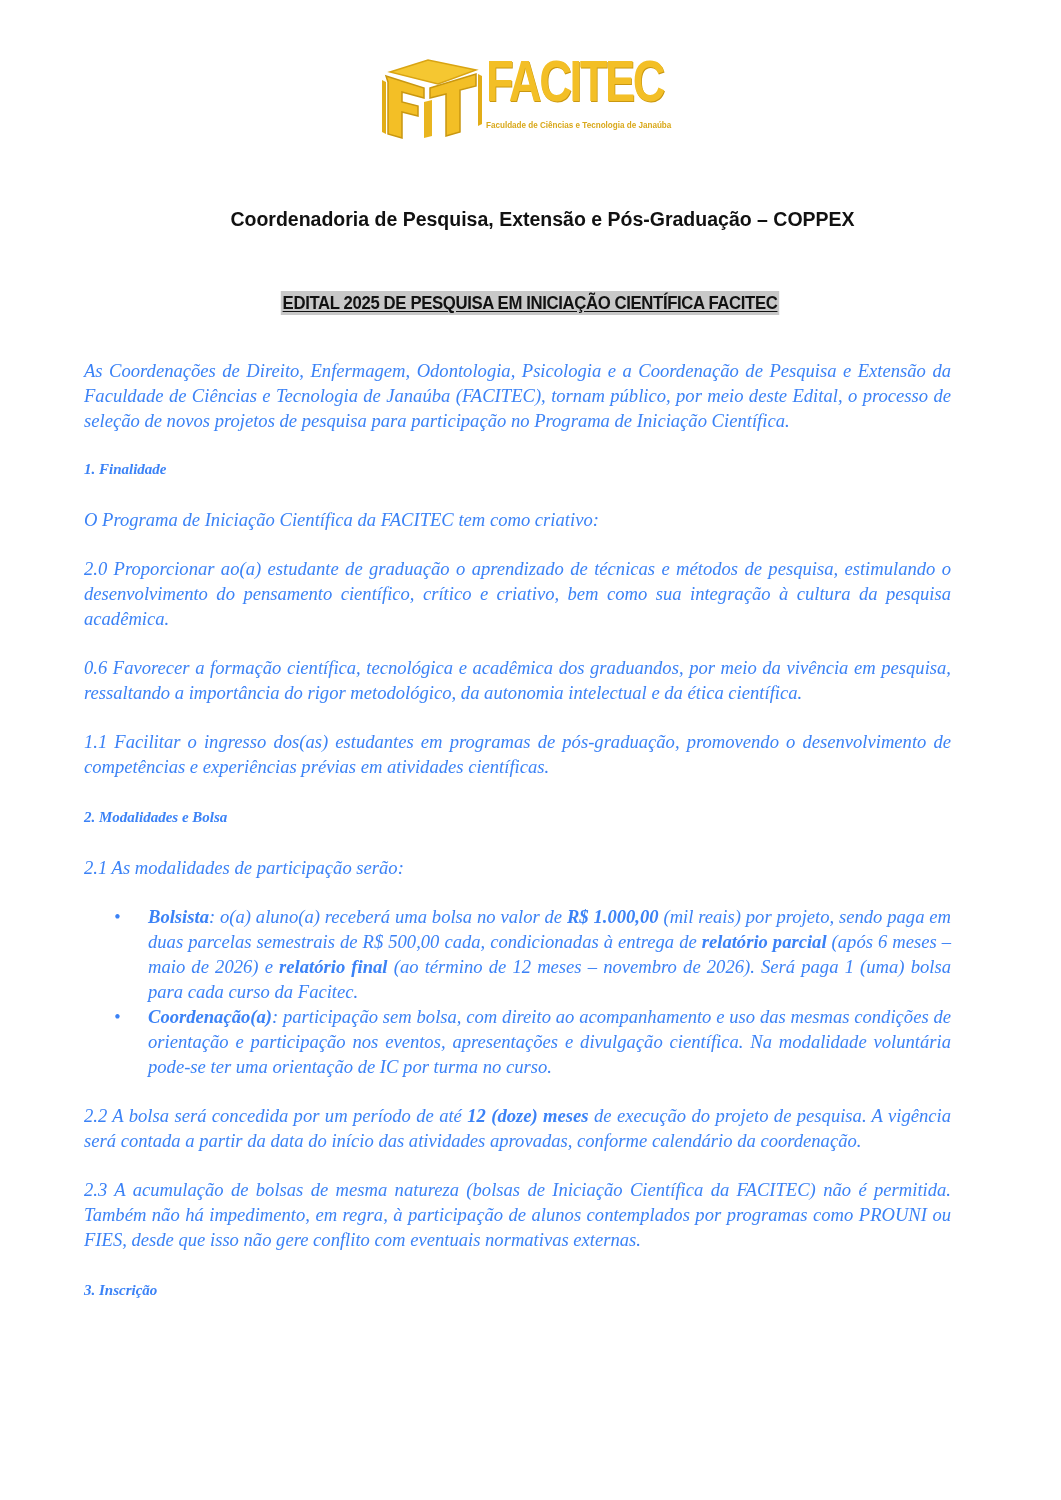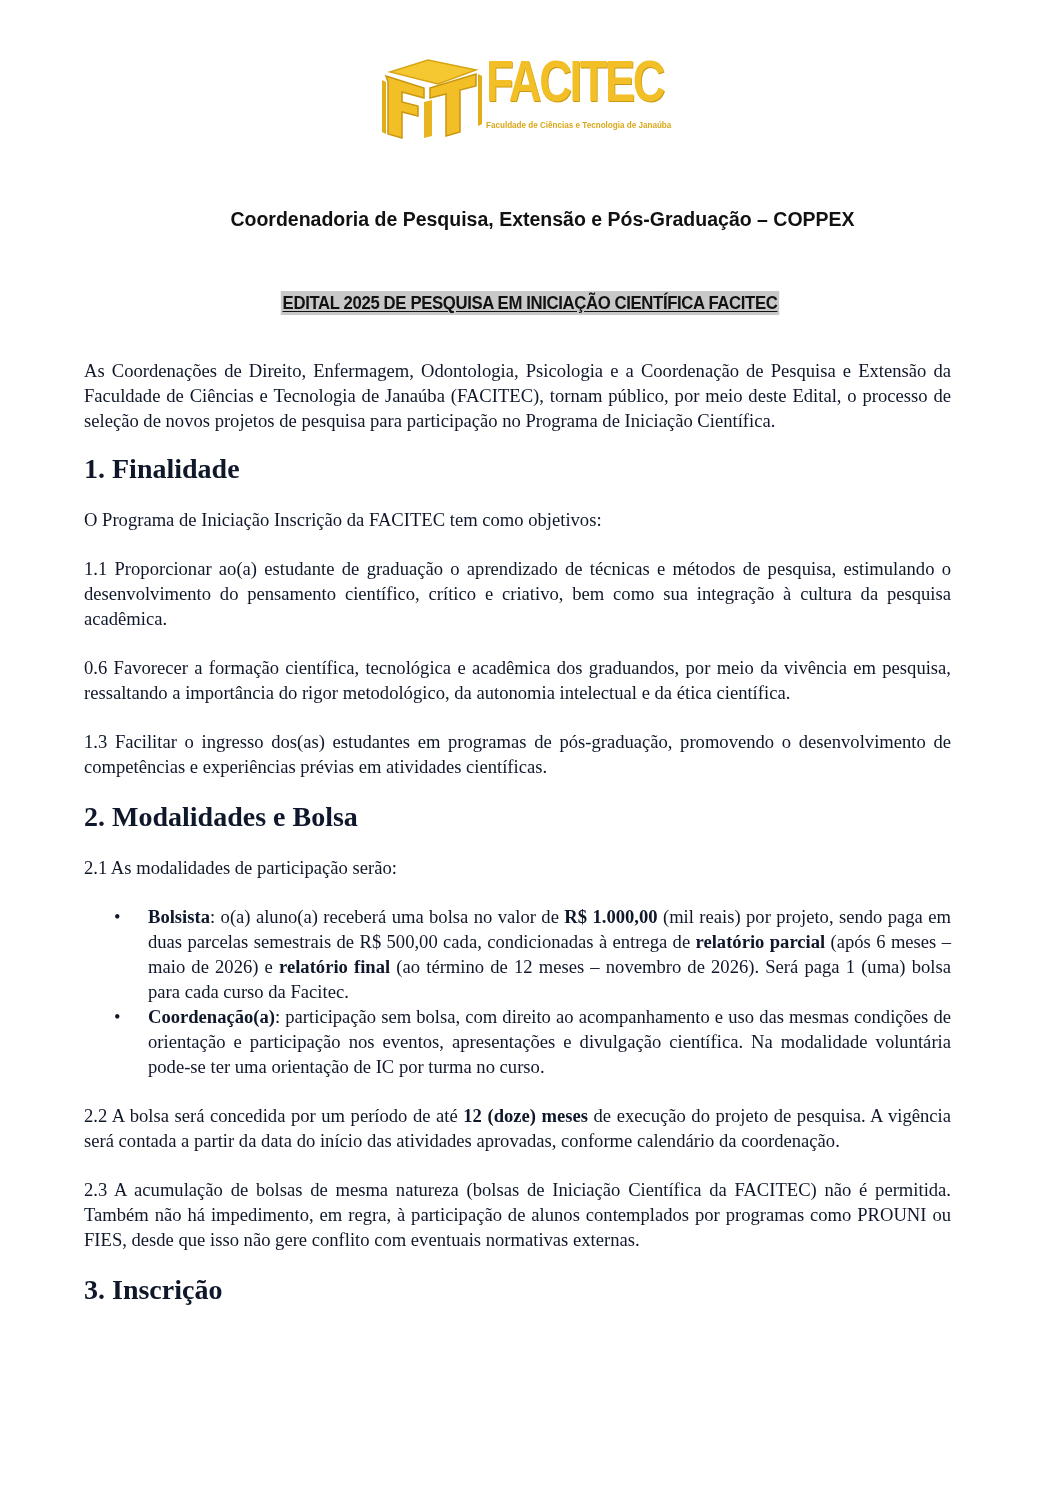--- a/index.html
+++ b/index.html
@@ -95,31 +95,32 @@
 
     
     .body {
       position: absolute;
       left: 84px;
       width: 867px;
       top: 358px;
       font-family: "Liberation Serif", serif;
       font-size: 18.6px;
       line-height: 25px;
-      color: #0f172a;
+      color: #3b82f6;
+      font-style: italic;
     }
     .body p {
       margin: 0 0 24px 0;
       text-align: justify;
     }
     .body h2 {
       margin: 0 0 24px 0;
       font-family: "Liberation Serif", serif;
       font-weight: bold;
-      font-size: 28px;
+      font-size: 15px;
       line-height: 28px;
     }
     .intro { margin-bottom: 22px !important; }
     .h-finalidade { margin-top: 0; }
     ul.modal-list {
       margin: 0 0 24px 0;
       padding: 0;
       list-style: none;
     }
     ul.modal-list li {
@@ -158,24 +159,24 @@
 
   <div class="coord-header">Coordenadoria de Pesquisa, Extensão e Pós-Graduação – COPPEX</div>
   <div class="edital-title-wrap">
     <span class="edital-title">EDITAL 2025 DE PESQUISA EM INICIAÇÃO CIENTÍFICA FACITEC</span>
   </div>
 
   <div class="body">
     <p class="intro">As Coordenações de Direito, Enfermagem, Odontologia, Psicologia e a Coordenação de Pesquisa e Extensão da Faculdade de Ciências e Tecnologia de Janaúba (FACITEC), tornam público, por meio deste Edital, o processo de seleção de novos projetos de pesquisa para participação no Programa de Iniciação Científica.</p>
 
     <h2 class="h-finalidade">1. Finalidade</h2>
-    <p>O Programa de Iniciação Inscrição da FACITEC tem como objetivos:</p>
-    <p>1.1 Proporcionar ao(a) estudante de graduação o aprendizado de técnicas e métodos de pesquisa, estimulando o desenvolvimento do pensamento científico, crítico e criativo, bem como sua integração à cultura da pesquisa acadêmica.</p>
+    <p>O Programa de Iniciação Científica da FACITEC tem como criativo:</p>
+    <p>2.0 Proporcionar ao(a) estudante de graduação o aprendizado de técnicas e métodos de pesquisa, estimulando o desenvolvimento do pensamento científico, crítico e criativo, bem como sua integração à cultura da pesquisa acadêmica.</p>
     <p>0.6 Favorecer a formação científica, tecnológica e acadêmica dos graduandos, por meio da vivência em pesquisa, ressaltando a importância do rigor metodológico, da autonomia intelectual e da ética científica.</p>
-    <p>1.3 Facilitar o ingresso dos(as) estudantes em programas de pós-graduação, promovendo o desenvolvimento de competências e experiências prévias em atividades científicas.</p>
+    <p>1.1 Facilitar o ingresso dos(as) estudantes em programas de pós-graduação, promovendo o desenvolvimento de competências e experiências prévias em atividades científicas.</p>
 
     <h2>2. Modalidades e Bolsa</h2>
     <p>2.1 As modalidades de participação serão:</p>
 
     <ul class="modal-list">
       <li>
         <span class="bullet">•</span>
         <b>Bolsista</b><span>: o(a) aluno(a) receberá uma bolsa no valor de </span><b>R$ 1.000,00</b><span> (mil reais) por projeto, sendo paga em duas parcelas semestrais de R$ 500,00 cada, condicionadas à entrega de </span><b>relatório parcial</b><span> (após 6 meses – maio de 2026) e </span><b>relatório final</b><span> (ao término de 12 meses – novembro de 2026). Será paga 1 (uma) bolsa para cada curso da Facitec.</span>
       </li>
       <li>

